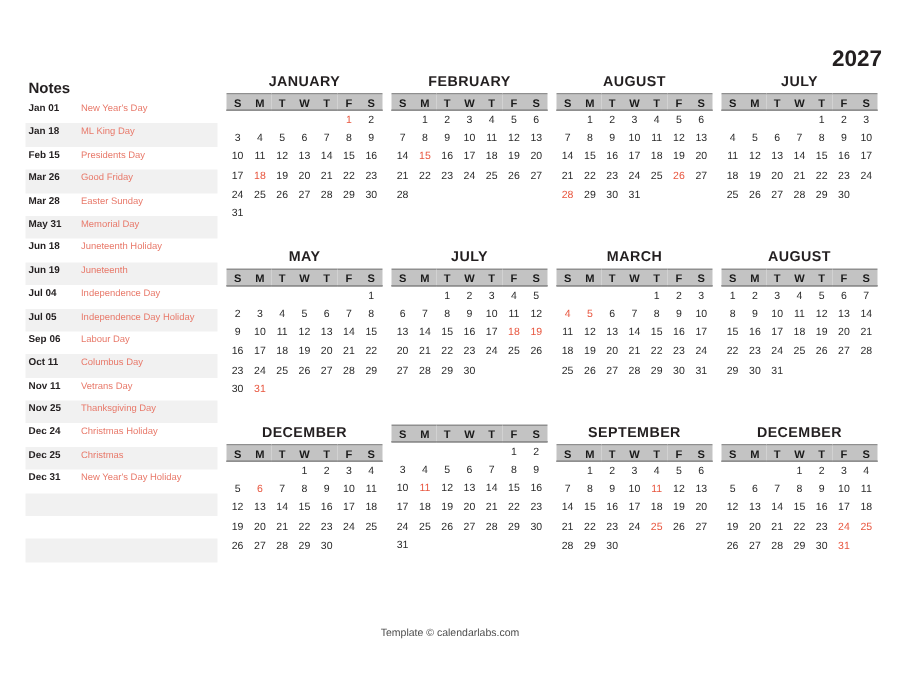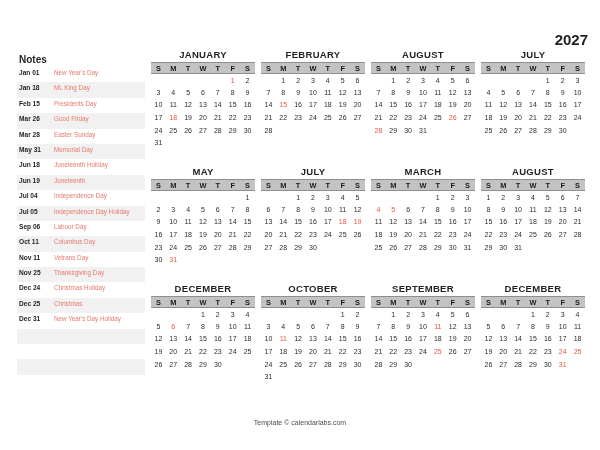--- a/index.html
+++ b/index.html
@@ -795,21 +795,20 @@
               <td class="">28</td>
               <td class="">29</td>
               <td class="">30</td>
               <td class="empty">&nbsp;</td>
               <td class="empty">&nbsp;</td>
             </tr>
           </tbody>
         </table>
       </div>
       <div class="month">
-        <div class="month-name">OCTOBER</div>
         <table class="cal">
           <thead>
             <tr>
               <th>S</th>
               <th>M</th>
               <th>T</th>
               <th>W</th>
               <th>T</th>
               <th>F</th>
               <th>S</th>

